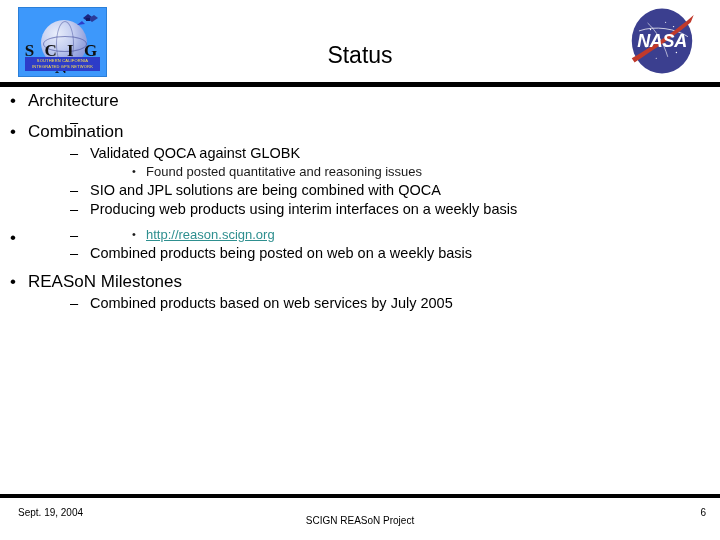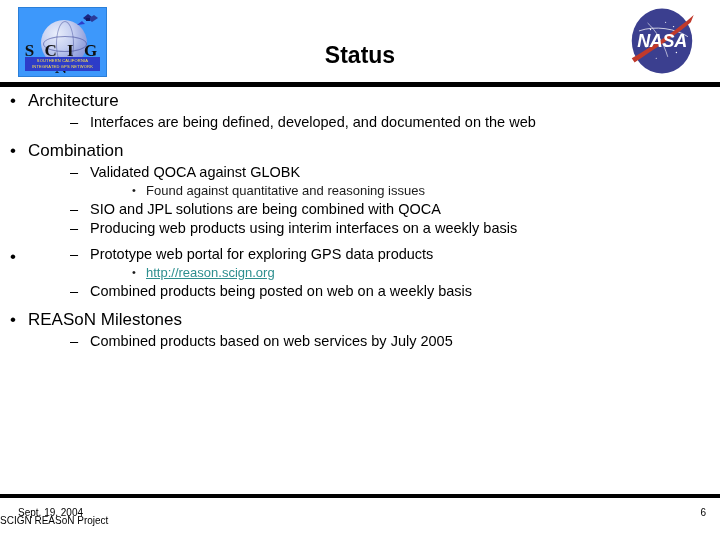--- a/index.html
+++ b/index.html
@@ -90,21 +90,21 @@
     font-family: "Liberation Sans", sans-serif;
   }
 
   
   #slide-title {
     position: absolute;
     left: 120px; top: 44px;
     width: 480px;
     text-align: center;
     font-size: 23px;
-    font-weight: bold;
+    font-weight: normal;
     color: #000000;
     line-height: 1;
   }
 
   
   #nasa-logo {
     position: absolute;
     right: 22px; top: 5px;
     width: 72px; height: 72px;
   }
@@ -172,21 +172,21 @@
   
   #slide-footer {
     position: absolute;
     left: 0; top: 505px;
     width: 720px;
     height: 30px;
     font-size: 10px;
     color: #000;
   }
   #footer-date   { position: absolute; left: 18px;  top: 2px; }
-  #footer-center { position: absolute; left: 0; width: 720px; top: 10px; }
+  #footer-center { position: absolute; left: 0; width: 720px; top: 10px; text-align: center; }
   #footer-page   { position: absolute; right: 14px; top: 2px; }
 </style>
 </head>
 <body>
 
 <div id="slide-header">
 
   <div id="scign-logo">
     <div id="scign-globe"></div>
     <svg id="scign-satellite" viewBox="0 0 24 16">
@@ -223,56 +223,54 @@
 
     <li class="l1 first">
       <span class="b">•</span>
       <span>Architecture</span>
       <ul class="lvl sub1">
         <li class="l2">
           <span class="b">–</span>
         </li>
         <li class="l2">
           <span class="b">–</span>
-          <span>Interfaces are being defined, developed, and documented on the web</span>
         </li>
       </ul>
     </li>
 
     <li class="l1">
       <span class="b">•</span>
       <span>Combination</span>
       <ul class="lvl sub1">
         <li class="l2">
           <span class="b">–</span>
           <span>Validated QOCA against GLOBK</span>
           <ul class="lvl sub2">
             <li class="l3">
               <span class="b">•</span>
-              <span>Found against quantitative and reasoning issues</span>
+              <span>Found posted quantitative and reasoning issues</span>
             </li>
           </ul>
         </li>
         <li class="l2">
           <span class="b">–</span>
           <span>SIO and JPL solutions are being combined with QOCA</span>
         </li>
         <li class="l2">
           <span class="b">–</span>
           <span>Producing web products using interim interfaces on a weekly basis</span>
         </li>
       </ul>
     </li>
 
     <li class="l1">
       <span class="b">•</span>
       <ul class="lvl sub1">
         <li class="l2">
           <span class="b">–</span>
-          <span>Prototype web portal for exploring GPS data products</span>
           <ul class="lvl sub2">
             <li class="l3">
               <span class="b">•</span>
               <a class="weblink" href="#">http://reason.scign.org</a>
             </li>
           </ul>
         </li>
         <li class="l2">
           <span class="b">–</span>
           <span>Combined products being posted on web on a weekly basis</span>

